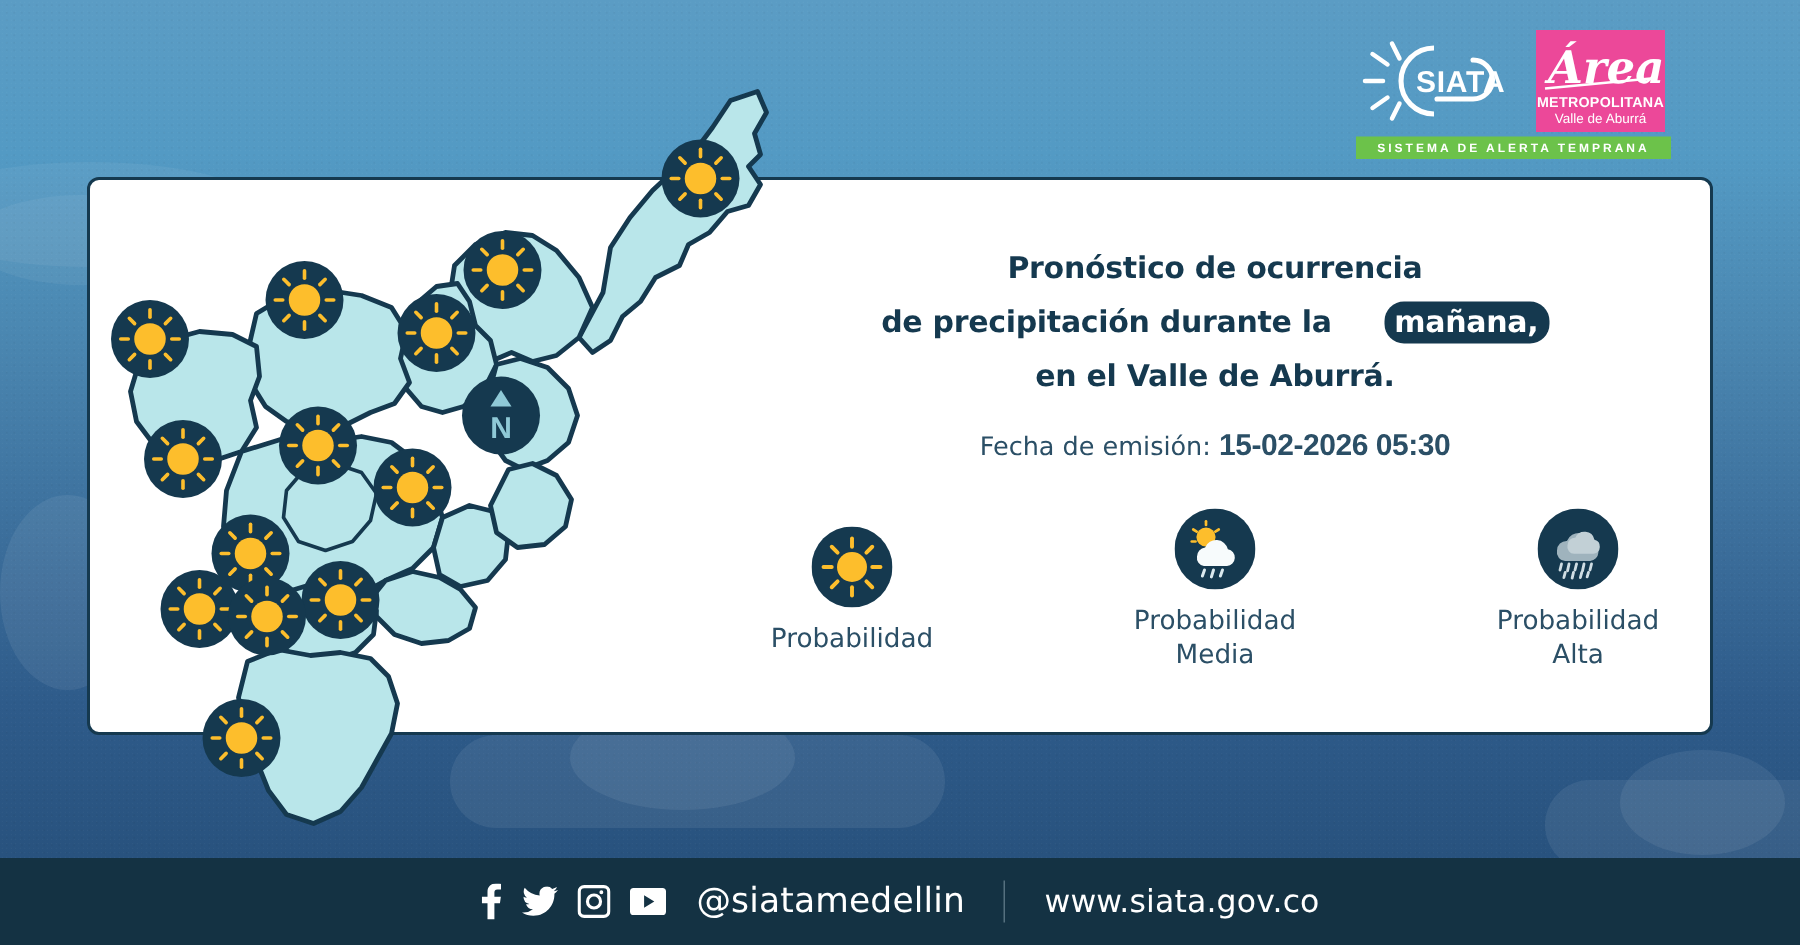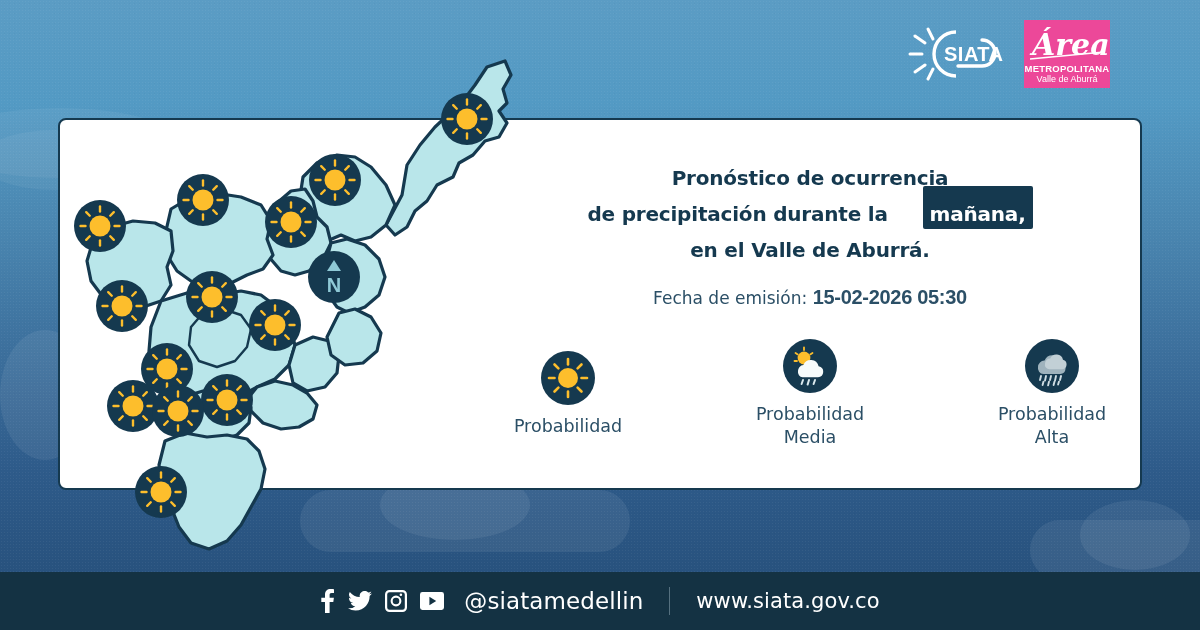--- a/index.html
+++ b/index.html
@@ -79,21 +79,21 @@
 
   
   .content { position:absolute; left:478px; top:160px; width:664px; }
   .headline {
     text-align:center; color:#15394f; font-weight:bold;
     font-size:20px; line-height:36px; letter-spacing:-0.2px;
     font-family:"DejaVu Sans", sans-serif;
   }
   .hl-line { display:block; }
   .hl-mark {
-    background:#15394f; color:#ffffff; padding:16px 7px 3px 7px; border-radius:2px;margin-left:28px;
+    background:#15394f; color:#ffffff; padding:1px 7px 3px 7px; border-radius:13px;margin-left:28px;
   }
   .fecha {
     text-align:center; margin-top:18px; color:#2b4f66; font-size:17px;
     font-family:"DejaVu Sans", sans-serif;
   }
   .fecha-val { font-family:"Liberation Sans", sans-serif; font-weight:bold; font-size:20px; letter-spacing:-0.3px; }
 
   .legend { display:flex; justify-content:center; gap:92px; margin-top:30px;align-items:center; }
   .legend-item { width:150px; text-align:center; }
   .legend-icon { width:54px; height:54px; margin:0 auto 10px auto; }
@@ -423,20 +423,21 @@
       </div>
       <div class="area-box">
         <svg class="area-script" viewBox="0 0 86 44">
           <text x="8" y="33" font-family="DejaVu Serif, serif" font-style="italic" font-size="30" font-weight="bold" fill="#ffffff">Área</text>
           <line x1="6" y1="37" x2="80" y2="30" stroke="#ffffff" stroke-width="1.6"></line>
         </svg>
         <div class="area-l1">METROPOLITANA</div>
         <div class="area-l2">Valle de Aburrá</div>
       </div>
     </div>
+    <div class="green-banner">SISTEMA DE ALERTA TEMPRANA</div>
   </div>
 
   <div class="footer-bar">
     <div class="footer-inner">
       <div class="social-icons">
         <span>
           <svg width="15" height="24" viewBox="0 0 15 24">
               <path d="M9.6 24V13.1h3.7l.6-4.3H9.6V6.1c0-1.2.3-2.1 2.1-2.1h2.3V.2C13.6.1 12.2 0 10.6 0 7.3 0 5 2 5 5.7v3.1H1.3v4.3H5V24z"></path>
             </svg>
         </span>

